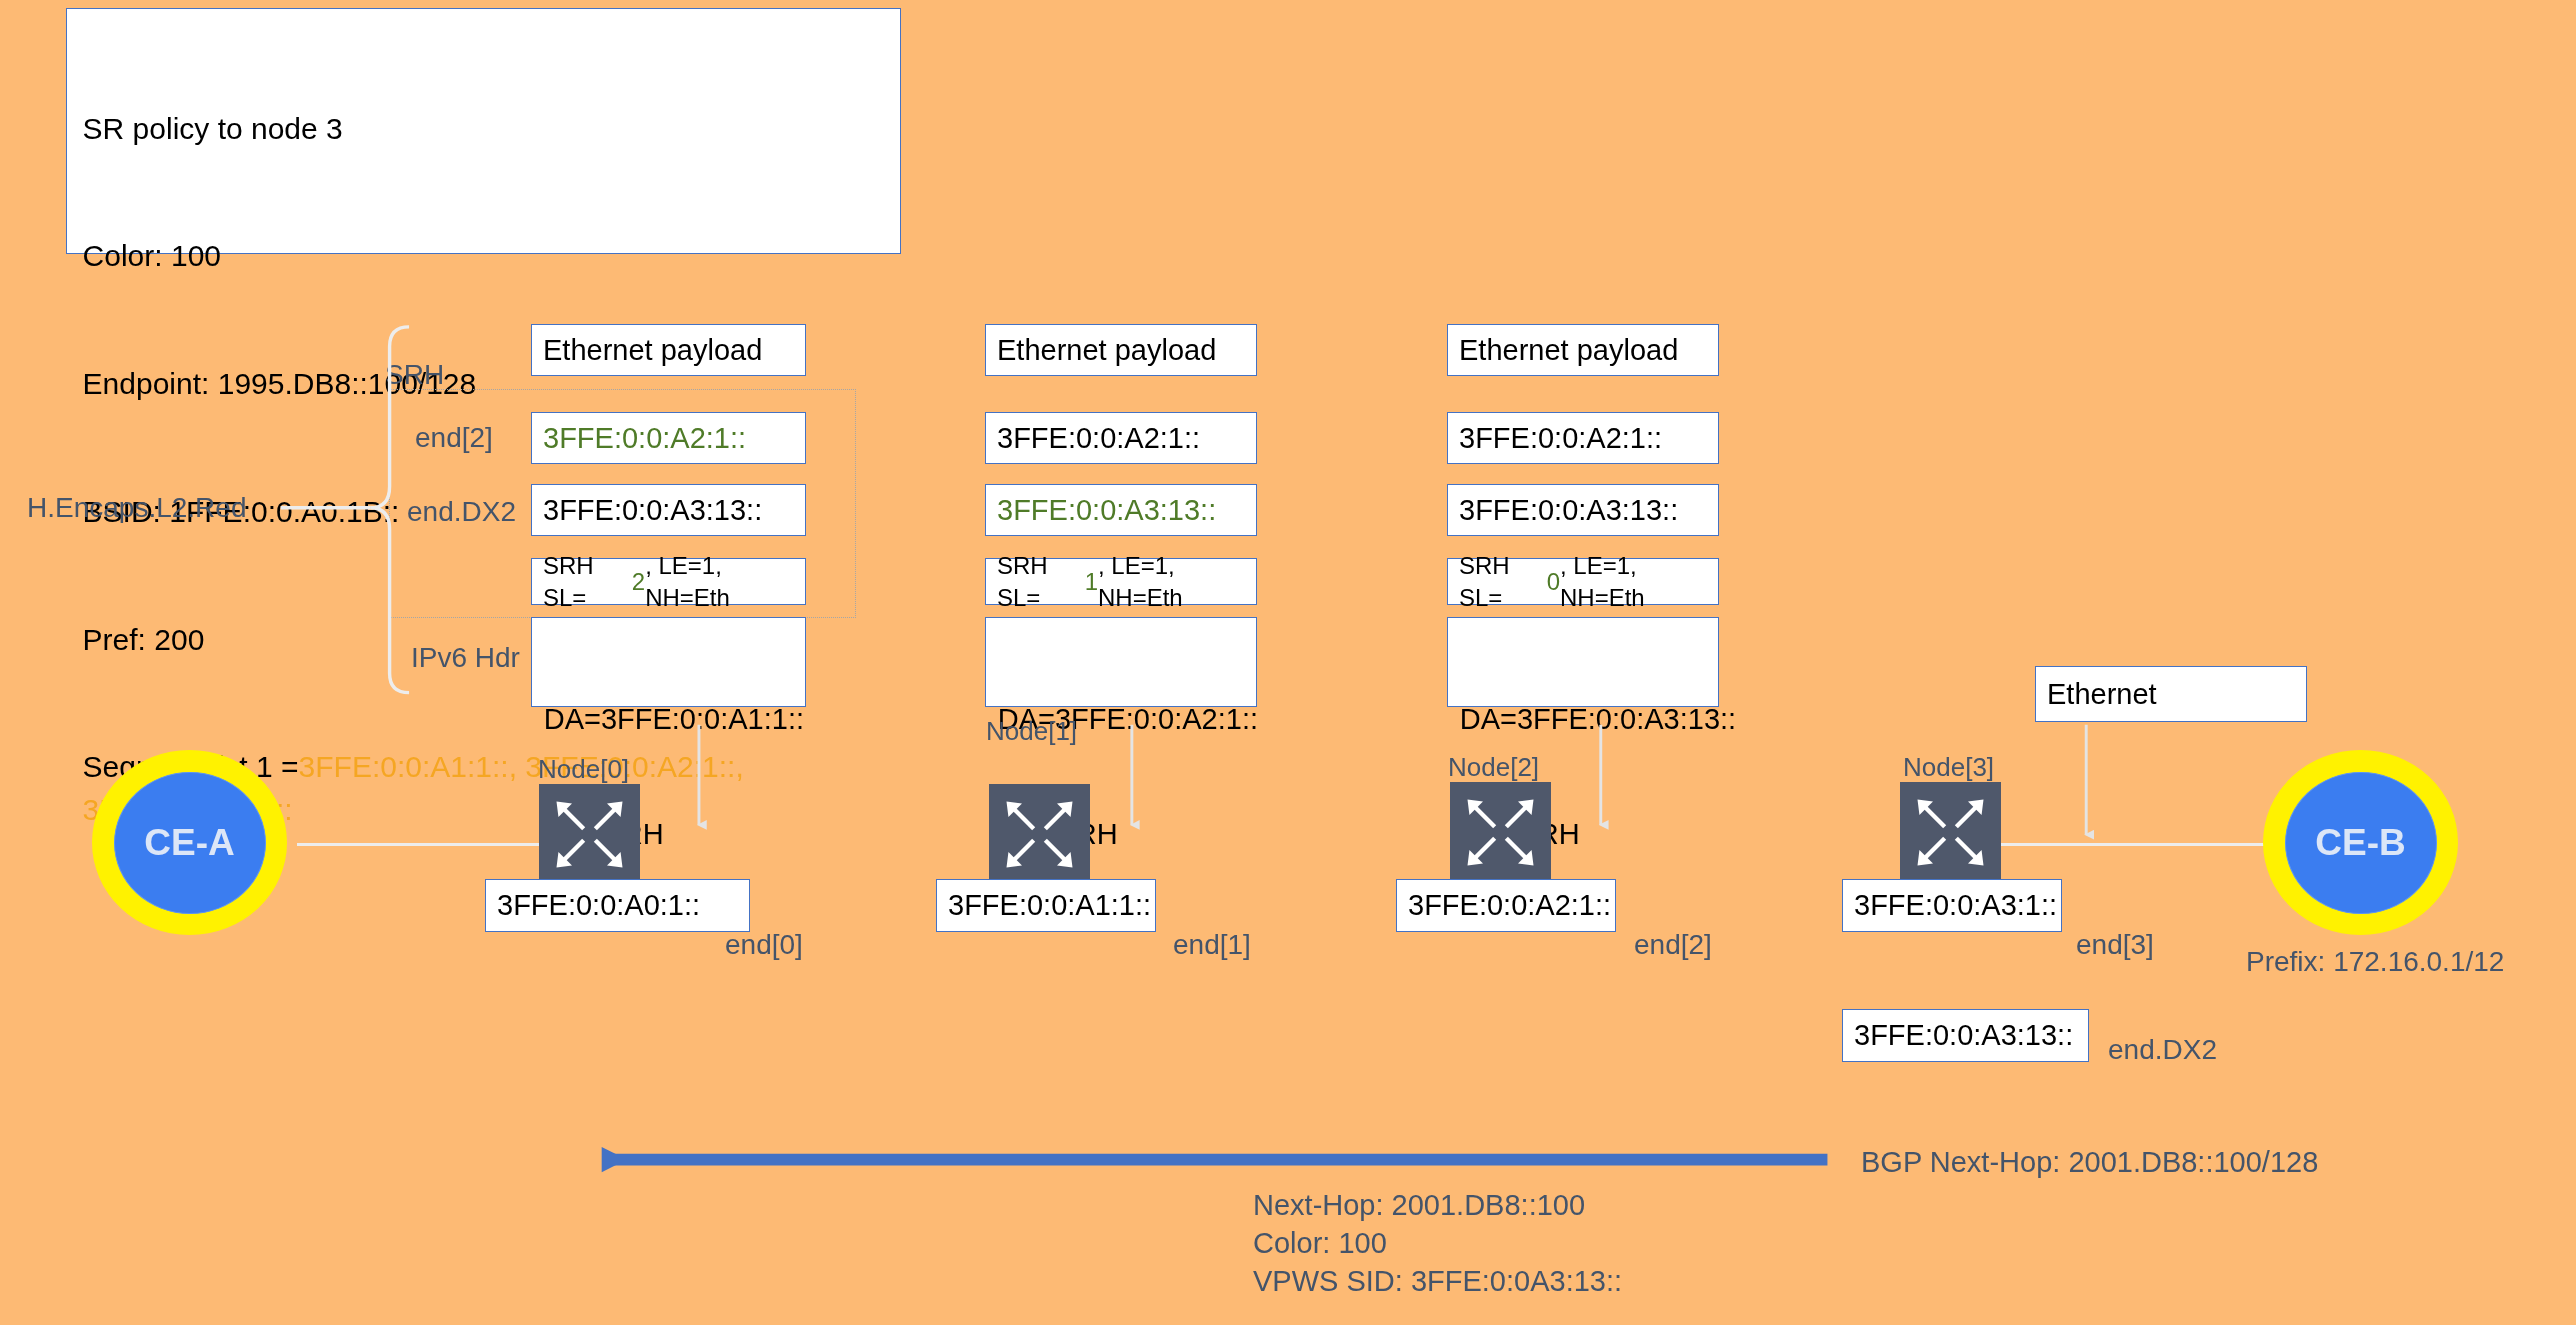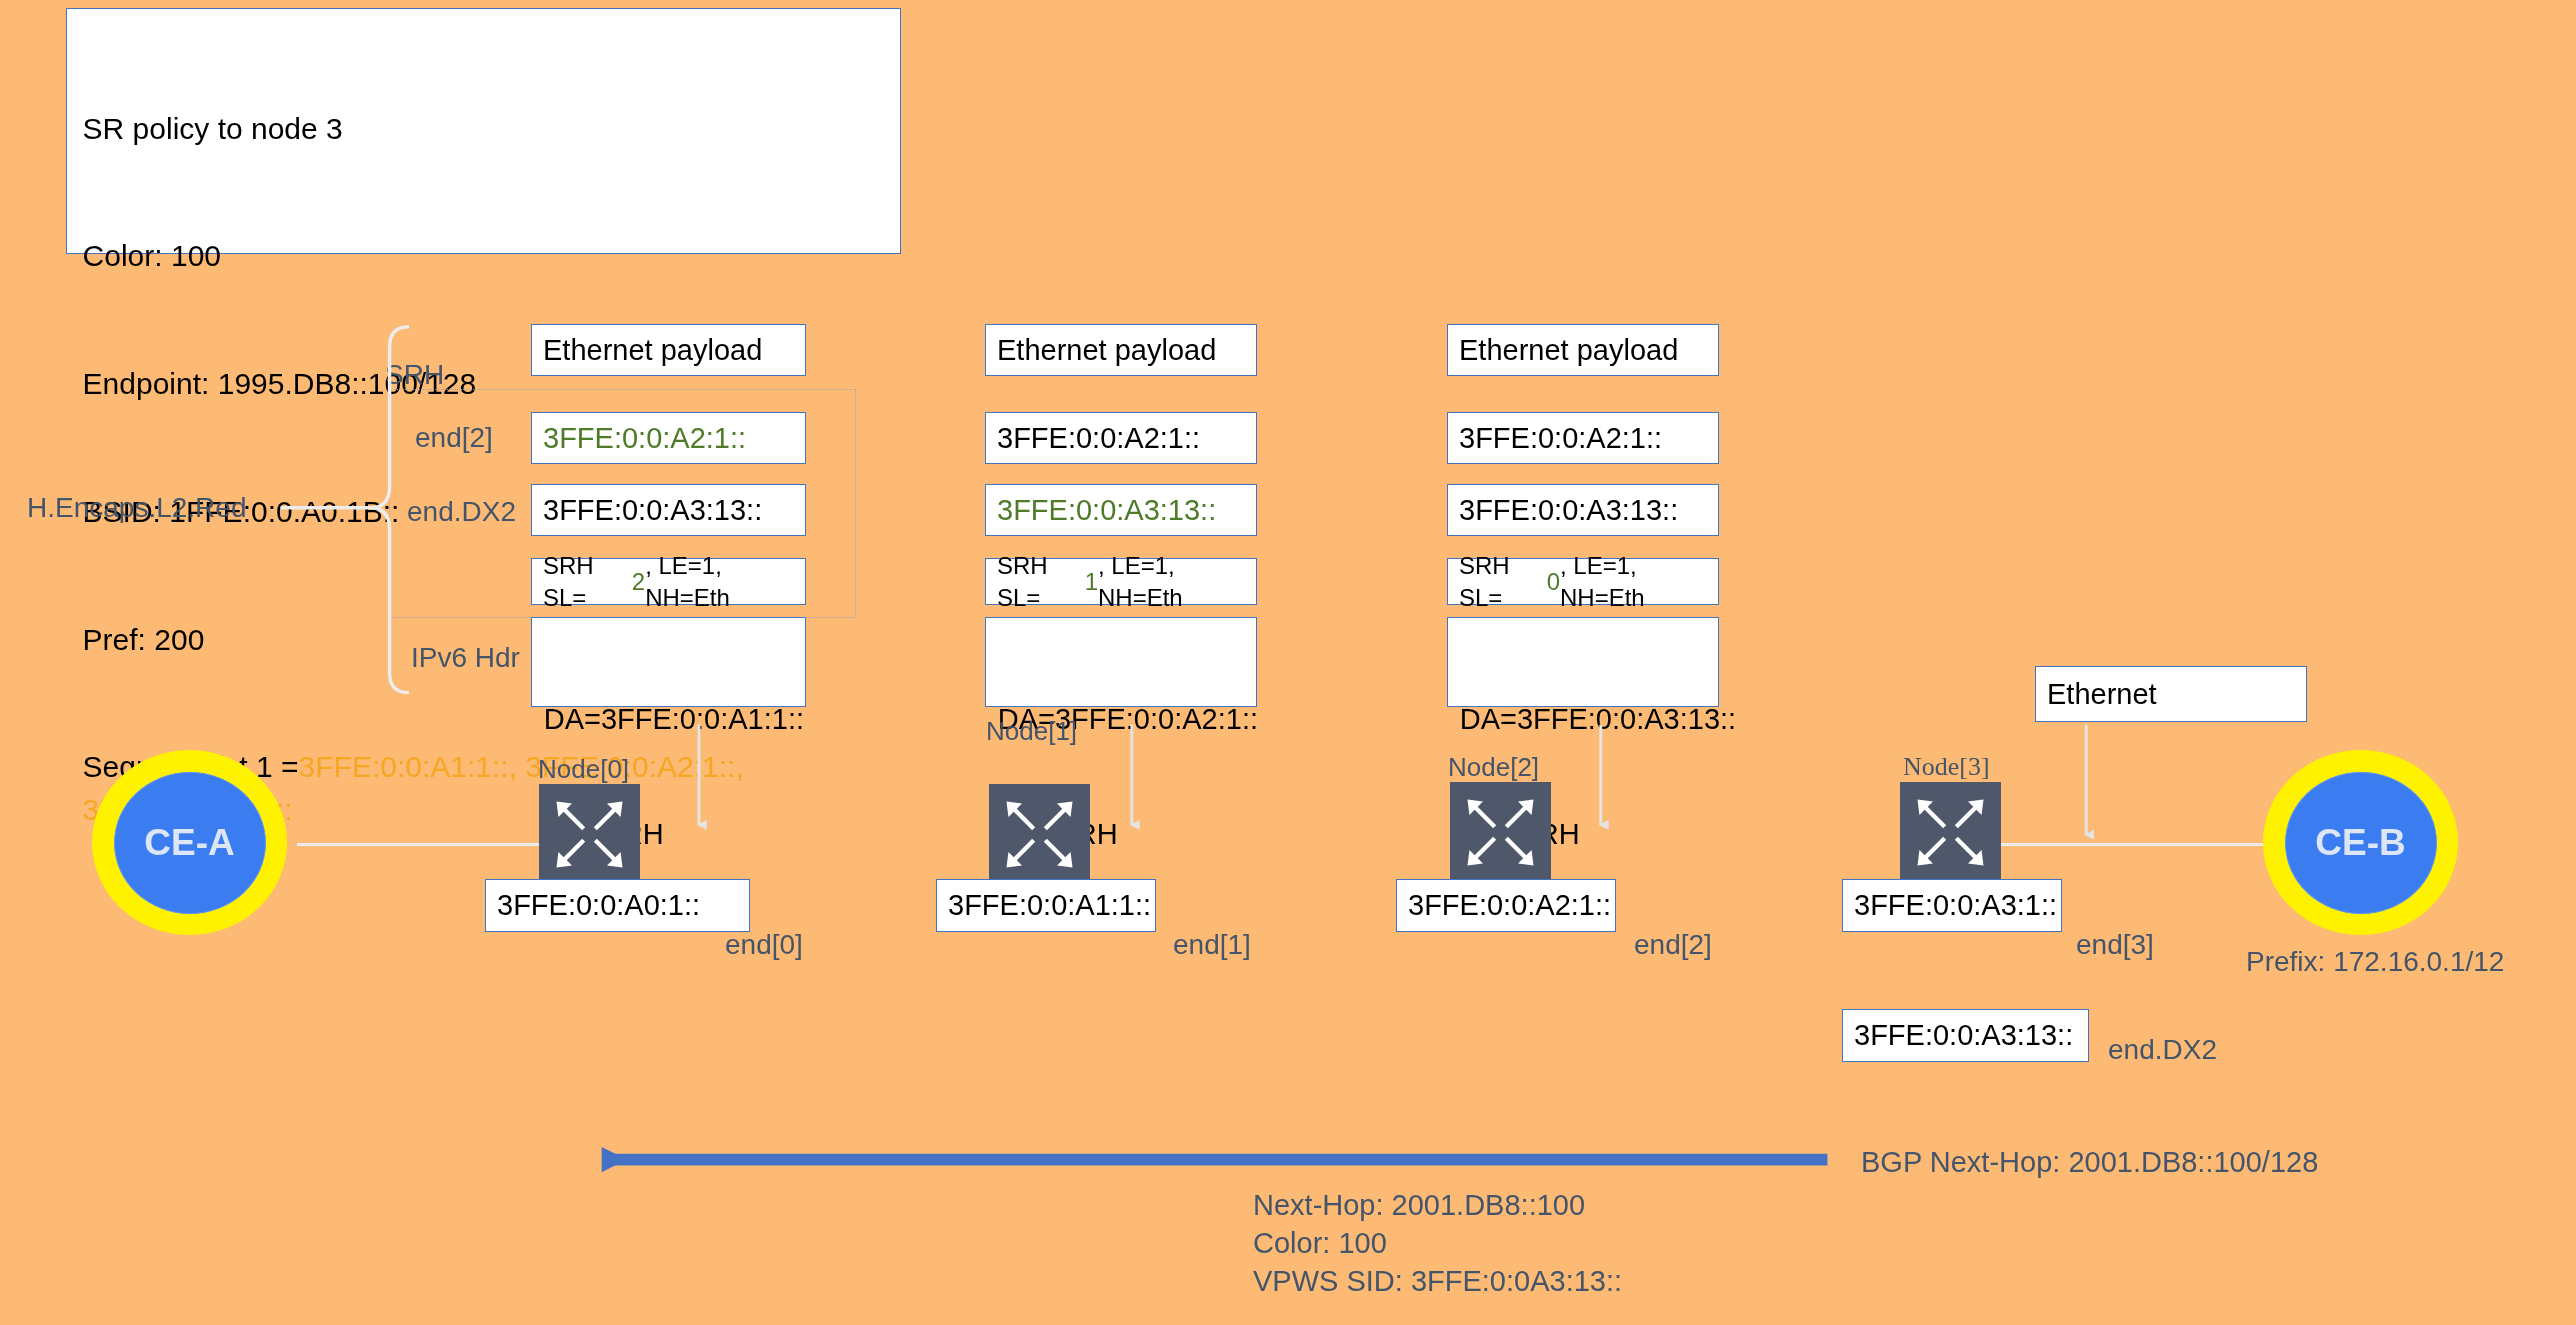--- a/index.html
+++ b/index.html
@@ -228,21 +228,21 @@
         <polygon points="18,18 34,20 20,34"></polygon>
         <polygon points="86,18 84,34 70,20"></polygon>
         <polygon points="18,86 20,70 34,84"></polygon>
         <polygon points="86,86 70,84 84,70"></polygon>
       </g>
     </svg>
   </div>
   <div class="wbox center-v" style="left:1396px; top:879px; width:220px; height:53px;">3FFE:0:0:A2:1::</div>
   <div class="slabel" style="left:1634px; top:929px;">end[2]</div>
 
-  <div class="slabel sm" style="left:1903px; top:752px;font-family:Liberation Serif, serif;">Node[3]</div>
+  <div class="slabel sm" style="left:1903px; top:752px;">Node[3]</div>
   <div class="router" style="left:1900px; top:782px;">
     <svg viewBox="0 0 104 104" width="101" height="101" aria-hidden="true">
       <g stroke="#FFFFFF" stroke-width="4.5" fill="none">
         <line x1="20" y1="20" x2="46" y2="46"></line>
         <line x1="84" y1="20" x2="58" y2="46"></line>
         <line x1="20" y1="84" x2="46" y2="58"></line>
         <line x1="84" y1="84" x2="58" y2="58"></line>
       </g>
       <g fill="#FFFFFF">
         <polygon points="18,18 34,20 20,34"></polygon>

